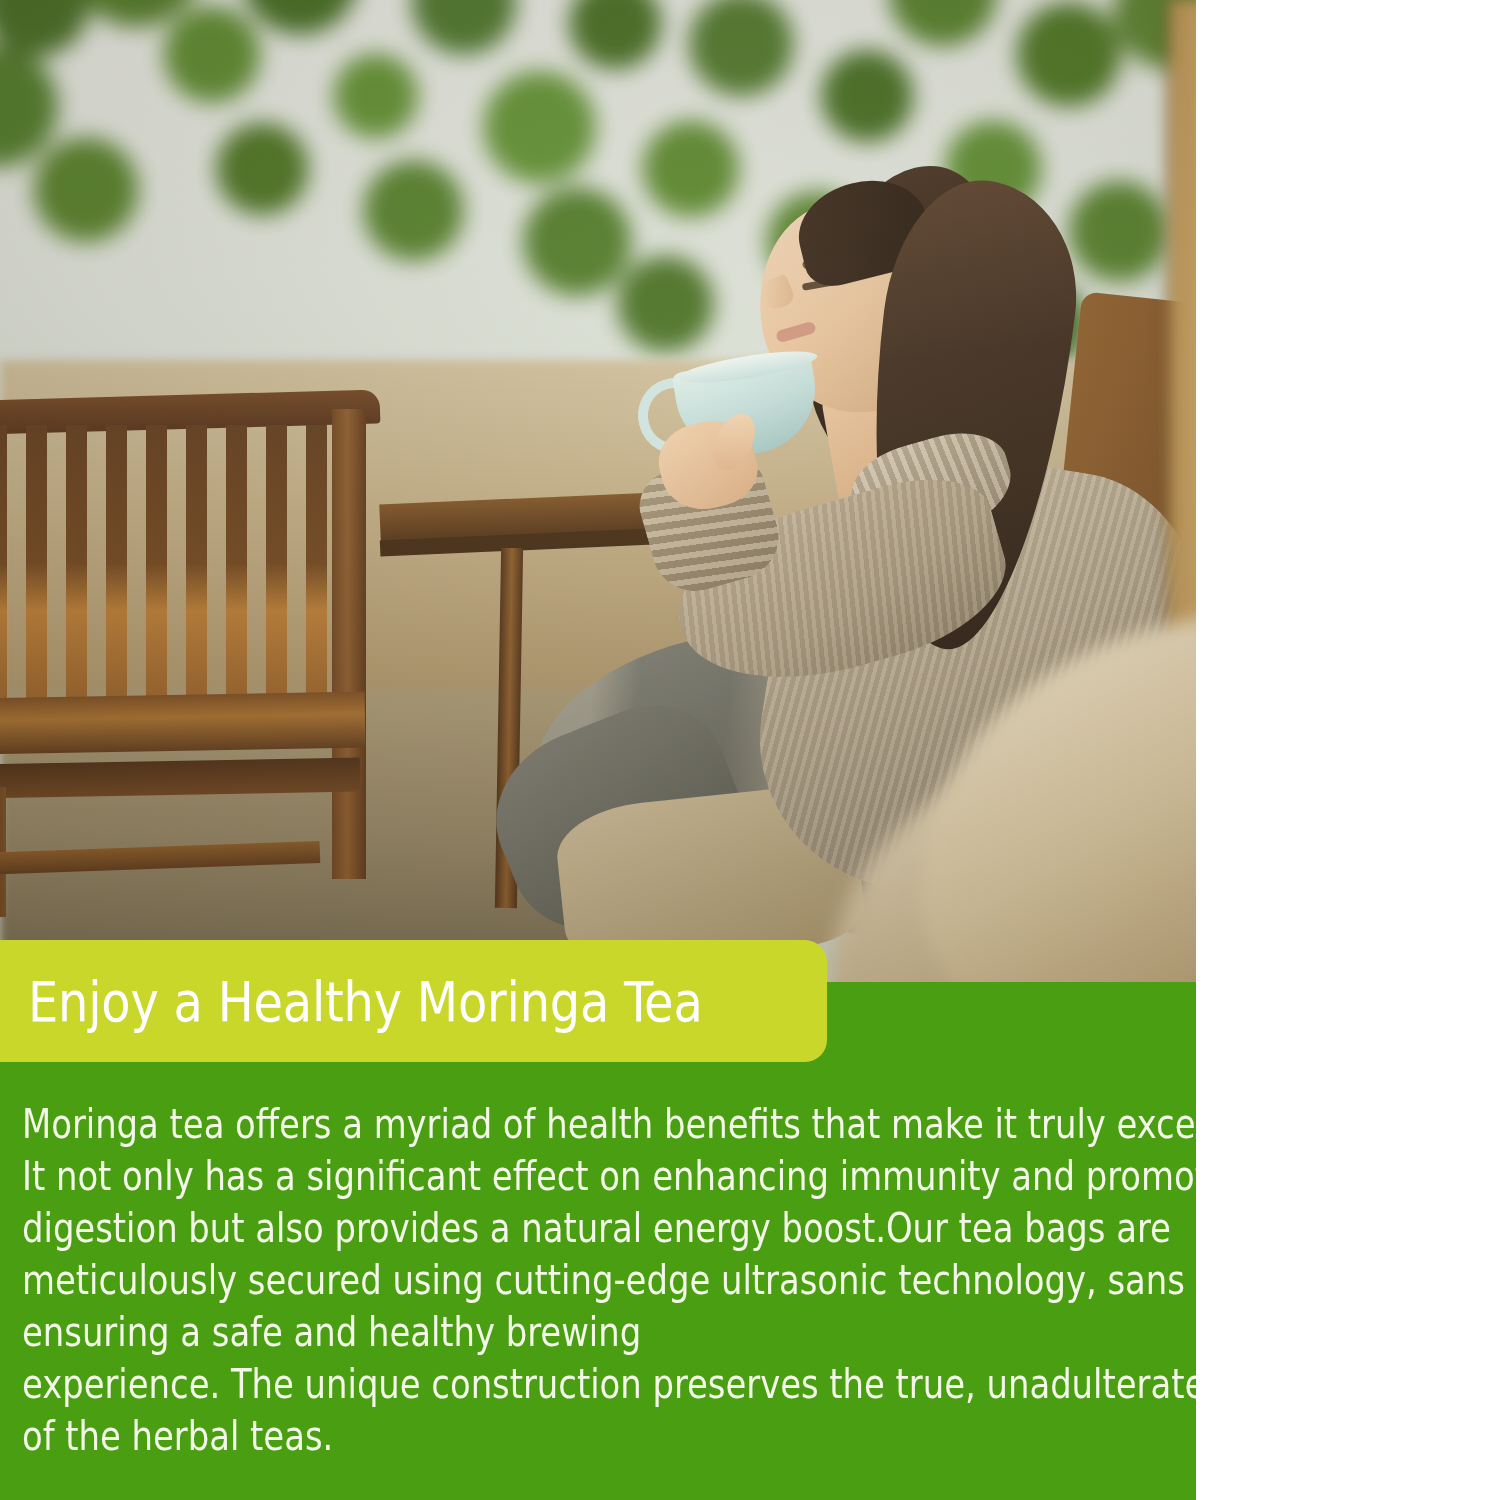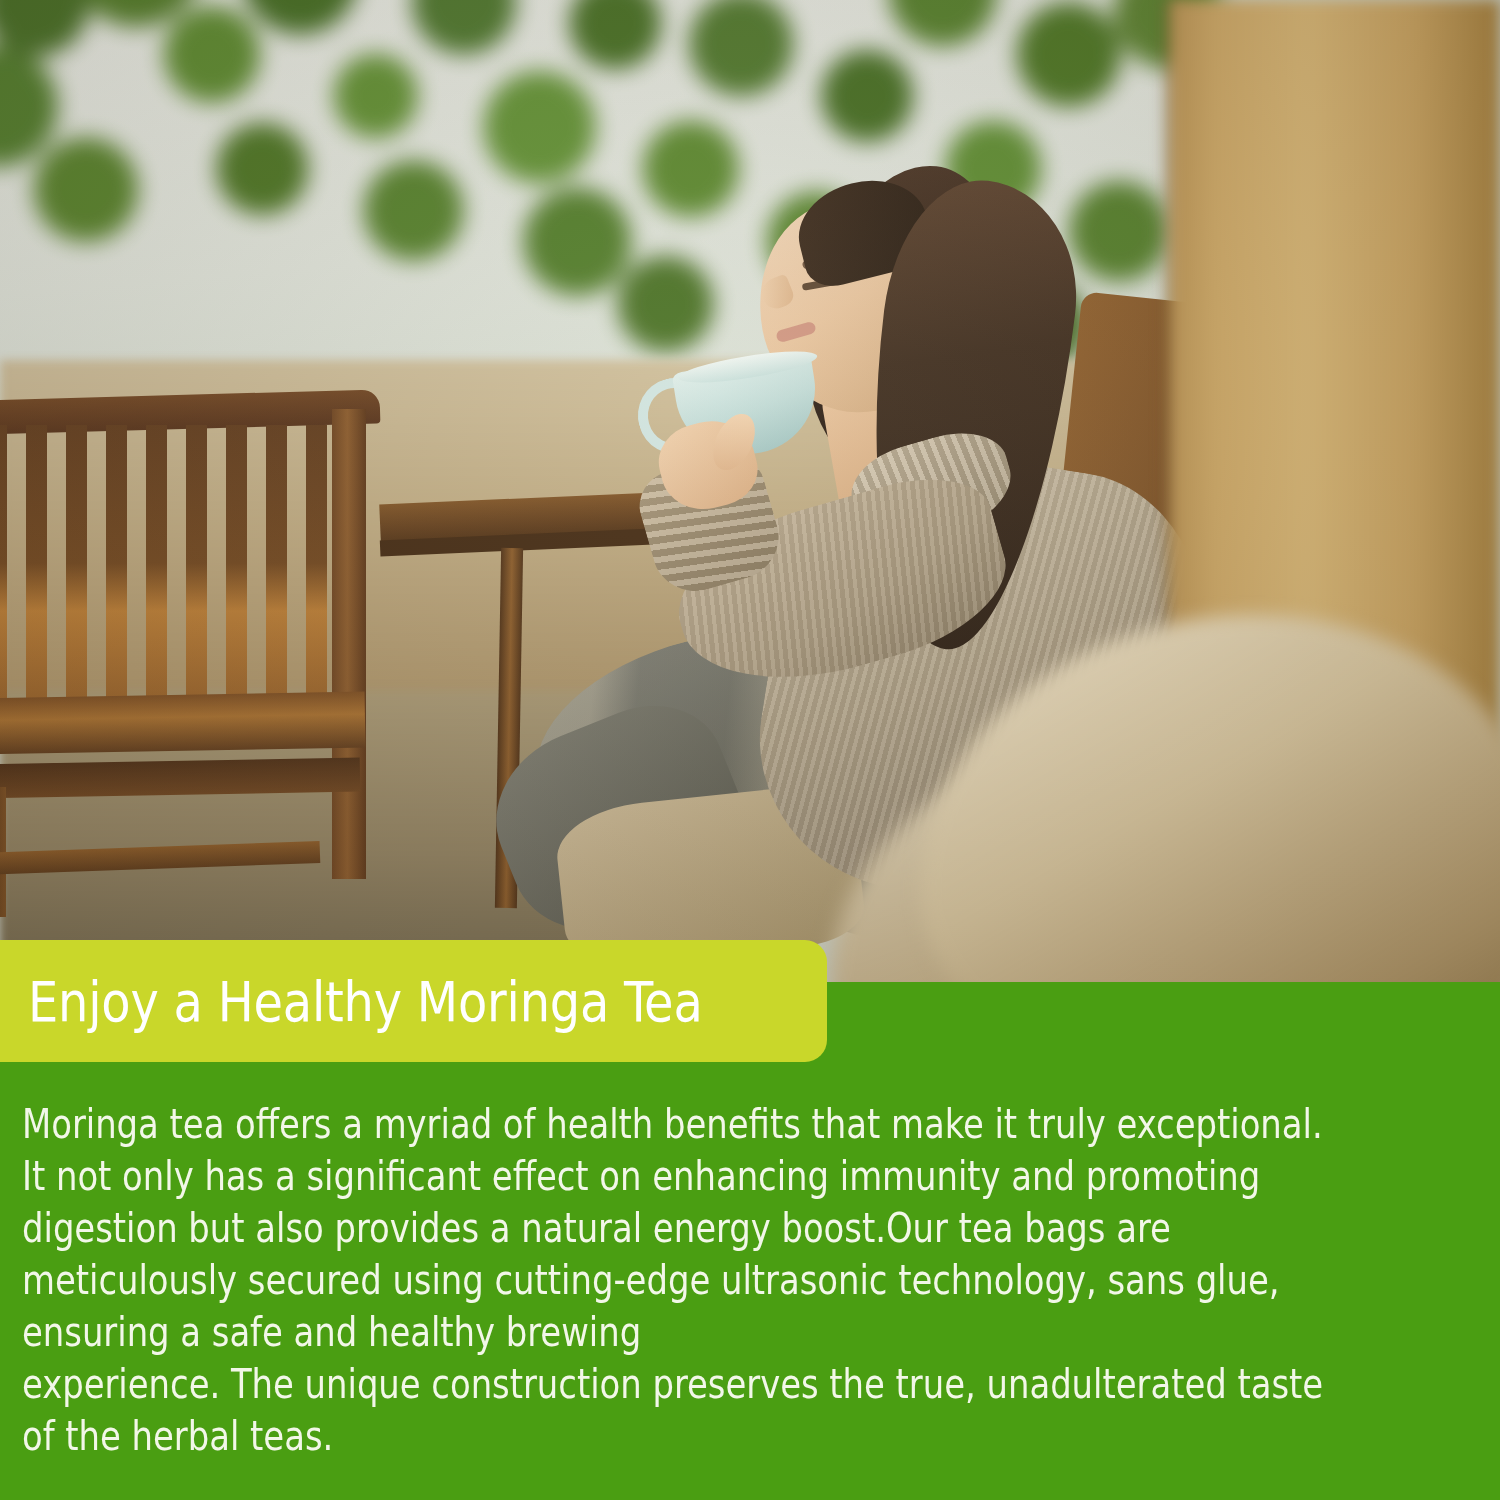--- a/index.html
+++ b/index.html
@@ -9,21 +9,21 @@
   }
   body {
     width: 1500px;
     height: 1500px;
     font-family: "Liberation Sans", sans-serif;
     overflow: hidden;
   }
 
   .page {
     position: relative;
-    width: 1500px;
+    width: 1196px;
     height: 1500px;
     overflow: hidden;
   }
 
   
   .photo {
     position: absolute;
     left: 0; top: 0;
     width: 1500px;
     height: 985px;

